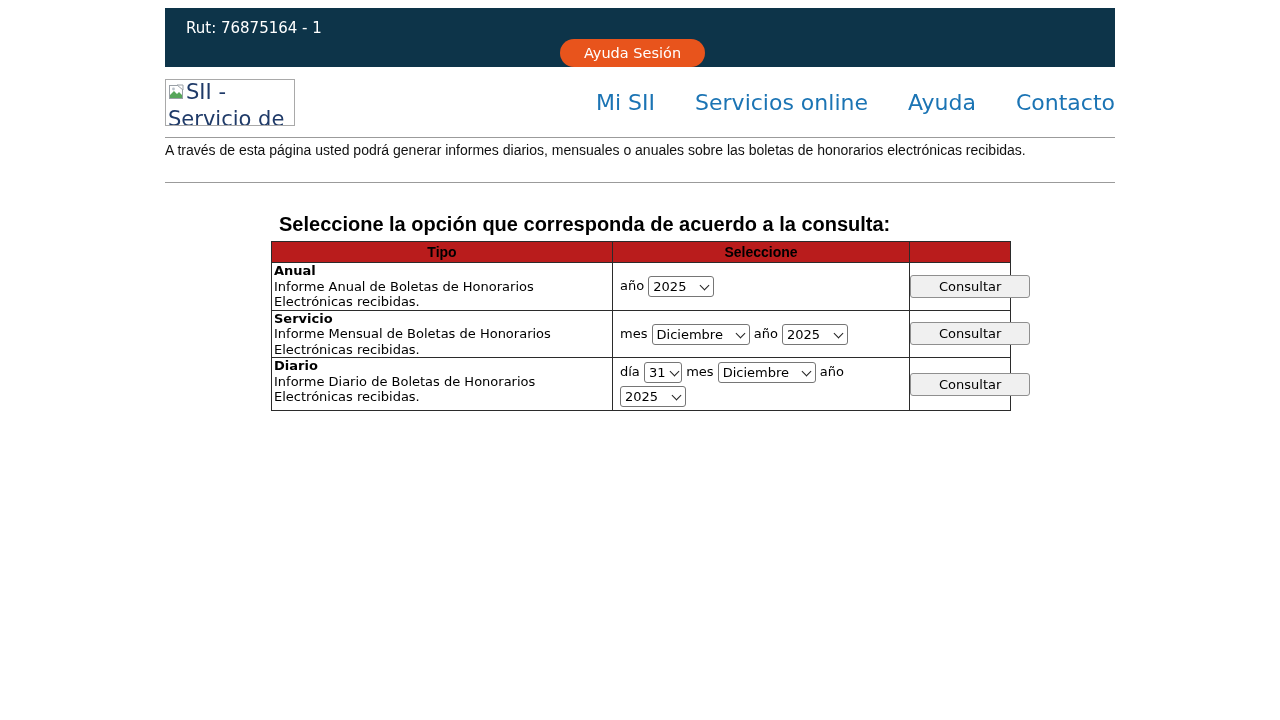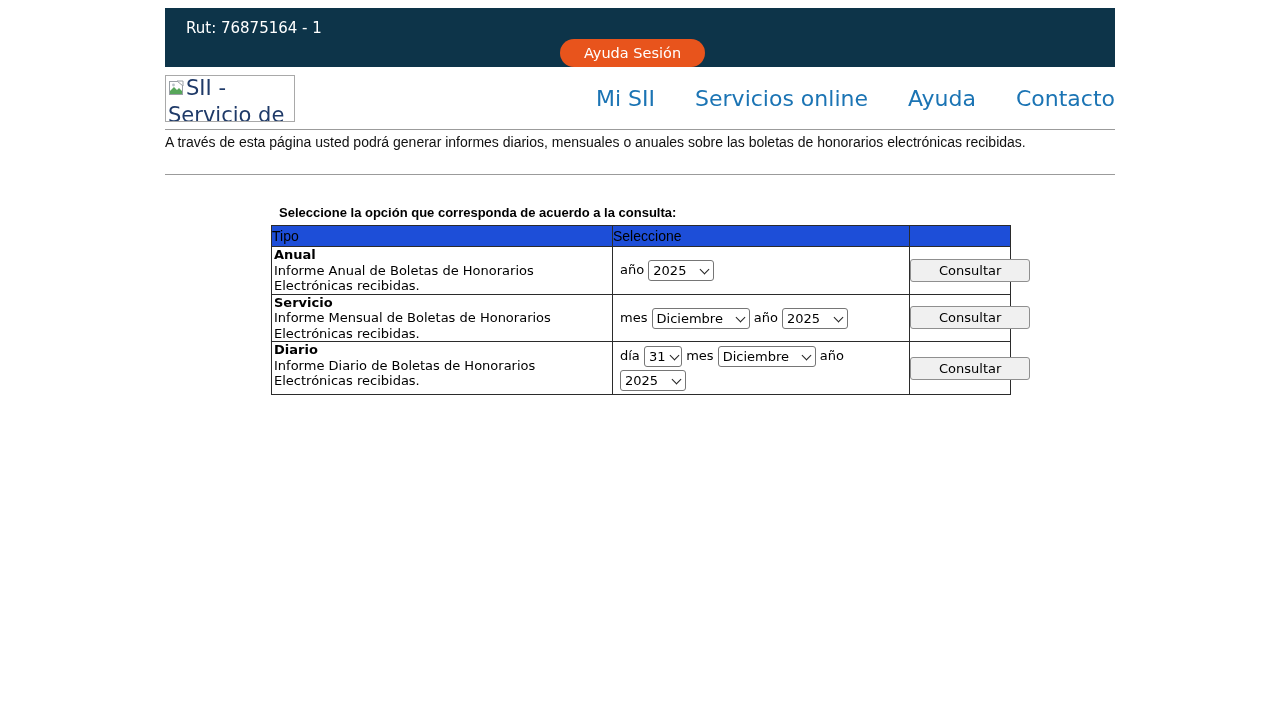--- a/index.html
+++ b/index.html
@@ -25,21 +25,21 @@
     align-self: center; margin-right: 15px;
     background: #e8541c; color: #ffffff;
     border: none; border-radius: 14px;
     height: 28px; padding: 0 24px;
     font-family: "DejaVu Sans", sans-serif;
     font-size: 14.5px; cursor: pointer;
   }
 
   
   .header {
-    height: 63px;
+    height: 71px;
     display: flex; justify-content: space-between; align-items: center;
     border-bottom: 1px solid #9b9b9b;
   }
   .logo-box {
     width: 130px; height: 47px;
     border: 1px solid #a9a9a9;
     overflow: hidden;
     padding: 0 2px;
     font-size: 21px; line-height: 25px;
     color: #1f3a68;
@@ -62,35 +62,35 @@
     margin-top: 4px;
     font-family: "Liberation Sans", sans-serif;
     font-size: 14px; color: #111;
   }
   .rule2 { margin-top: 24px; border-bottom: 1px solid #9b9b9b; }
 
   
   .section { margin: 30px 0 0 106px; }
   .table-intro {
     font-family: "Liberation Sans", sans-serif;
-    font-size: 13px; font-weight: bold;
+    font-size: 20px; font-weight: bold;
     margin: 0 0 5px 8px;
   }
   table.consult {
     border-collapse: collapse;
     table-layout: fixed;
     width: 739px;
     font-size: 13px;
   }
   table.consult th, table.consult td { border: 1px solid #2b2b2b; }
   table.consult th {
-    background: #1d4ed8;
-    font-family: "Liberation Sans", sans-serif;
-    font-size: 14px; font-weight: normal;
-    height: 21px; text-align: left;
+    background: #b91c1c;
+    font-family: "Liberation Sans", sans-serif;
+    font-size: 14px; font-weight: bold;
+    height: 21px; text-align: center;
   }
   td.type-cell {
     vertical-align: top;
     padding: 0 2px 0 2px;
     height: 47px;
     line-height: 15.5px;
   }
   td.type-cell b { font-size: 13px; }
   td.select-cell {
     vertical-align: middle;

